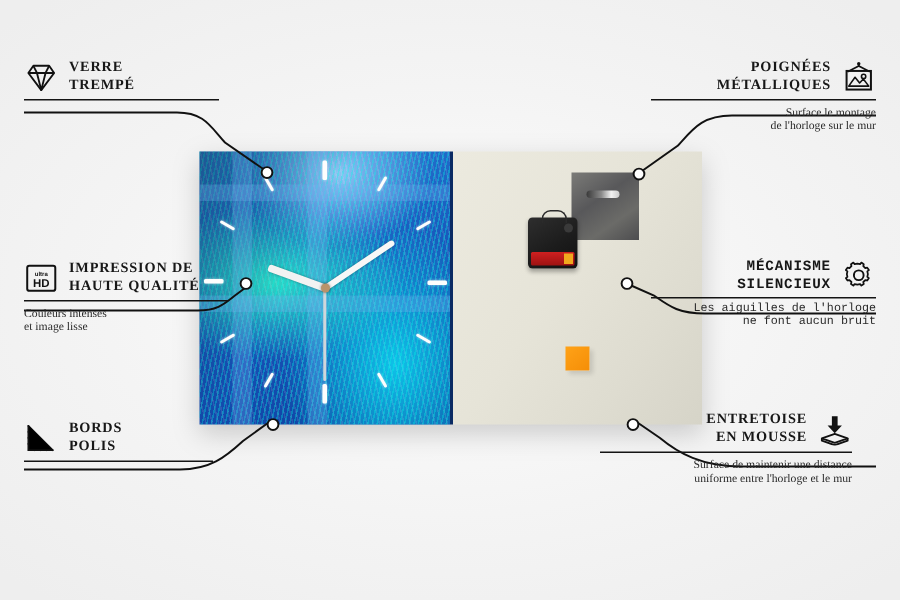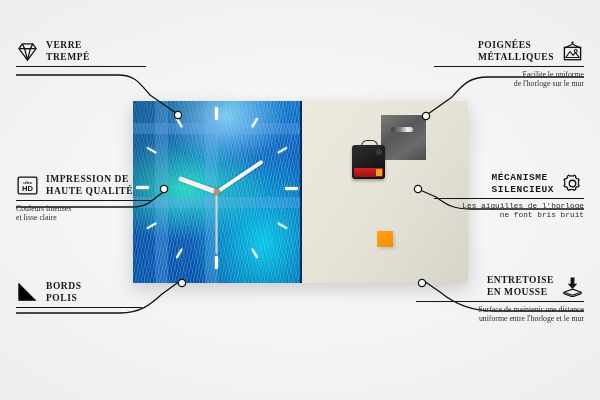--- a/index.html
+++ b/index.html
@@ -66,32 +66,32 @@
   #mechanism .battery b{position:absolute;right:1px;top:1px;width:6px;height:7px;background:#f0a81e;display:block;}
   #mechanism .knob{position:absolute;right:3px;top:4px;width:6px;height:6px;border-radius:50%;background:#3a3a3a;}
   #foam-spacer{position:absolute;left:75px;top:130px;width:16px;height:16px;
     background:linear-gradient(140deg,#ffa217 0%,#f58e07 100%);box-shadow:2px 2px 3px rgba(0,0,0,.12);}
   
   .callout{position:absolute;width:172px;}
   .callout .head{display:flex;align-items:center;gap:7px;}
   .callout.right .head{flex-direction:row-reverse;}
   .callout .title{font-size:9.5px;line-height:11.5px;font-weight:700;letter-spacing:.55px;color:#171717;text-transform:uppercase;}
   .callout.left .title{text-align:left;}
-  .callout.right .title{}
+  .callout.right .title{text-align:right;}
   .callout .rule{height:1.4px;background:#141414;margin:2.5px 0 3px;}
   .callout .sub{font-size:7.8px;line-height:9.6px;color:#2a2a2a;}
   .callout.right .sub{text-align:right;}
   .ico{width:23px;height:21px;flex:0 0 auto;display:block;}
   .ico svg{display:block;width:100%;height:100%;}
   #c-verre{left:16px;top:40px;}
   #c-impression{left:16px;top:174px;}
   #c-bords{left:16px;top:281px;}
   #c-poignees{left:412px;top:40px;}
   #c-mecanisme{left:412px;top:172px;font-family:Liberation Mono, monospace;}
-  #c-entretoise{left:412px;top:275px;}
+  #c-entretoise{left:396px;top:275px;}
   #c-verre .rule{width:130px;}
   #c-impression .rule{width:136px;}
   #c-bords .rule{width:126px;}
   #c-poignees .rule{width:150px;margin-left:auto;}
   #c-mecanisme .rule{width:150px;margin-left:auto;}
   #c-entretoise .rule{width:168px;margin-left:auto;}
   #leaders{position:absolute;inset:0;width:600px;height:400px;pointer-events:none;}
 </style>
 </head>
 <body>
@@ -213,21 +213,21 @@
         </svg>
       </span>
       <span class="title">
         <span>IMPRESSION DE</span><br>
         <span>HAUTE QUALITÉ</span>
       </span>
     </div>
     <div class="rule"></div>
     <div class="sub">
       <span>Couleurs intenses</span><br>
-      <span>et lisse claire</span>
+      <span>et image lisse</span>
     </div>
   </div>
 
   <div class="callout left" id="c-bords">
     <div class="head">
       <span class="ico">
         <svg viewBox="0 0 24 22">
             <g stroke="#111" stroke-width="1.25" stroke-linecap="round">
           <path d="M3 2 L20 19"></path>
               <path d="M3 6.2 L15.8 19"></path>
@@ -257,42 +257,42 @@
           <circle cx="15.4" cy="10.4" r="1.5" fill="none" stroke="#111" stroke-width="1.1"></circle>
         </svg>
       </span>
       <span class="title">
         <span>POIGNÉES</span><br>
         <span>MÉTALLIQUES</span>
       </span>
     </div>
     <div class="rule"></div>
     <div class="sub">
-      <span>Facilite le uniforme</span><br>
+      <span>Surface le montage</span><br>
       <span>de l'horloge sur le mur</span>
     </div>
   </div>
 
   <div class="callout right" id="c-mecanisme">
     <div class="head">
       <span class="ico">
         <svg viewBox="0 0 24 22">
           <path d="M12 2.2 l2.1 .45 .95 -1.2 1.8 1.25 -.35 1.5 1.5 1.5 1.5 -.35 1.25 1.8 -1.2 .95 .45 2.1 -.45 2.1 1.2 .95 -1.25 1.8 -1.5 -.35 -1.5 1.5 .35 1.5 -1.8 1.25 -.95 -1.2 -2.1 .45 -2.1 -.45 -.95 1.2 -1.8 -1.25 .35 -1.5 -1.5 -1.5 -1.5 .35 -1.25 -1.8 1.2 -.95 -.45 -2.1 .45 -2.1 -1.2 -.95 1.25 -1.8 1.5 .35 1.5 -1.5 -.35 -1.5 1.8 -1.25 .95 1.2 z" fill="none" stroke="#111" stroke-width="1.35" stroke-linejoin="round" transform="translate(-1.2,-0.2) scale(0.92) translate(1.3,1.1)"></path>
           <circle cx="12" cy="11" r="3.4" fill="none" stroke="#111" stroke-width="1.35"></circle>
         </svg>
       </span>
       <span class="title">
         <span>MÉCANISME</span><br>
         <span>SILENCIEUX</span>
       </span>
     </div>
     <div class="rule"></div>
     <div class="sub">
       <span>Les aiguilles de l'horloge</span><br>
-      <span>ne font bris bruit</span>
+      <span>ne font aucun bruit</span>
     </div>
   </div>
 
   <div class="callout right" id="c-entretoise">
     <div class="head">
       <span class="ico">
         <svg viewBox="0 0 24 22">
           <path d="M10 1.5 h4 v6.5 h3 L12 13.5 L7 8 h3 z" fill="#111"></path>
           <path d="M12 13.8 L21 17 L12 20.2 L3 17 z" fill="none" stroke="#111" stroke-width="1.3" stroke-linejoin="round"></path>
           <path d="M3 17 v1.6 L12 21.8 L21 18.6 V17" fill="none" stroke="#111" stroke-width="1.3" stroke-linejoin="round"></path>

